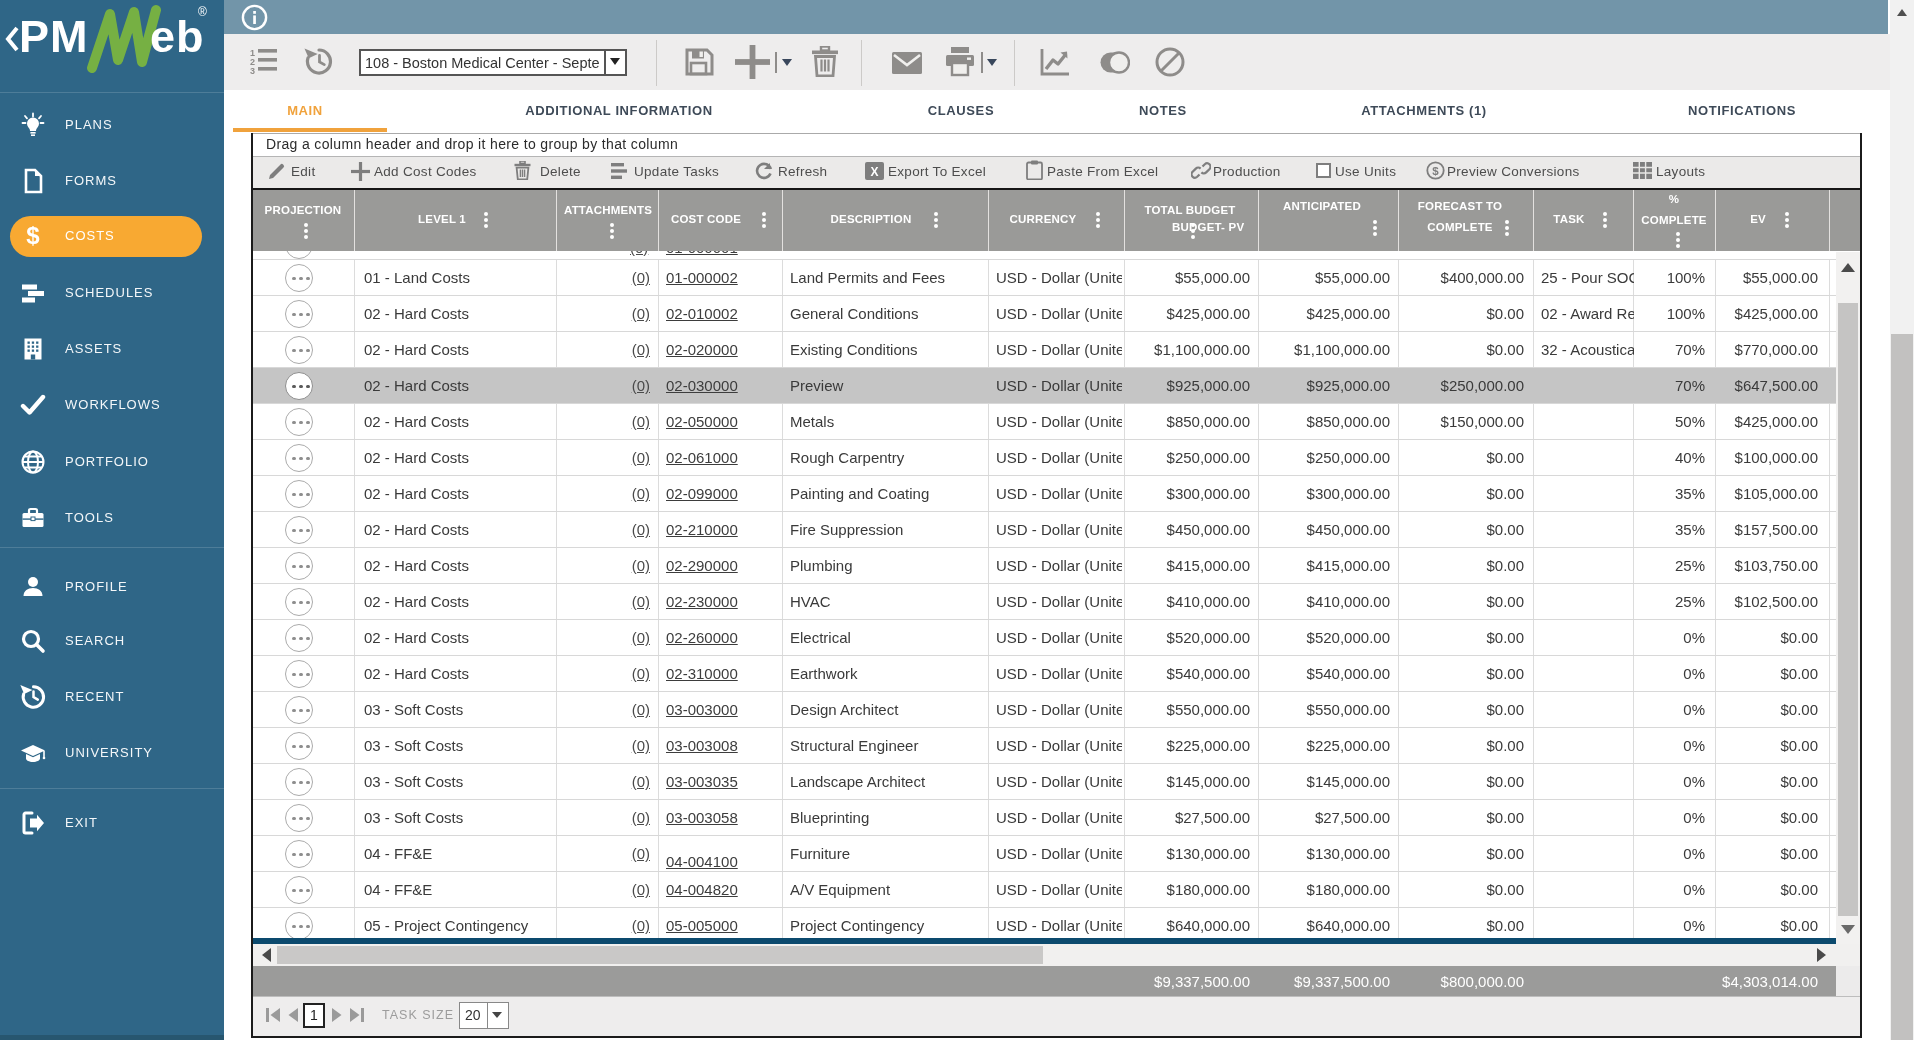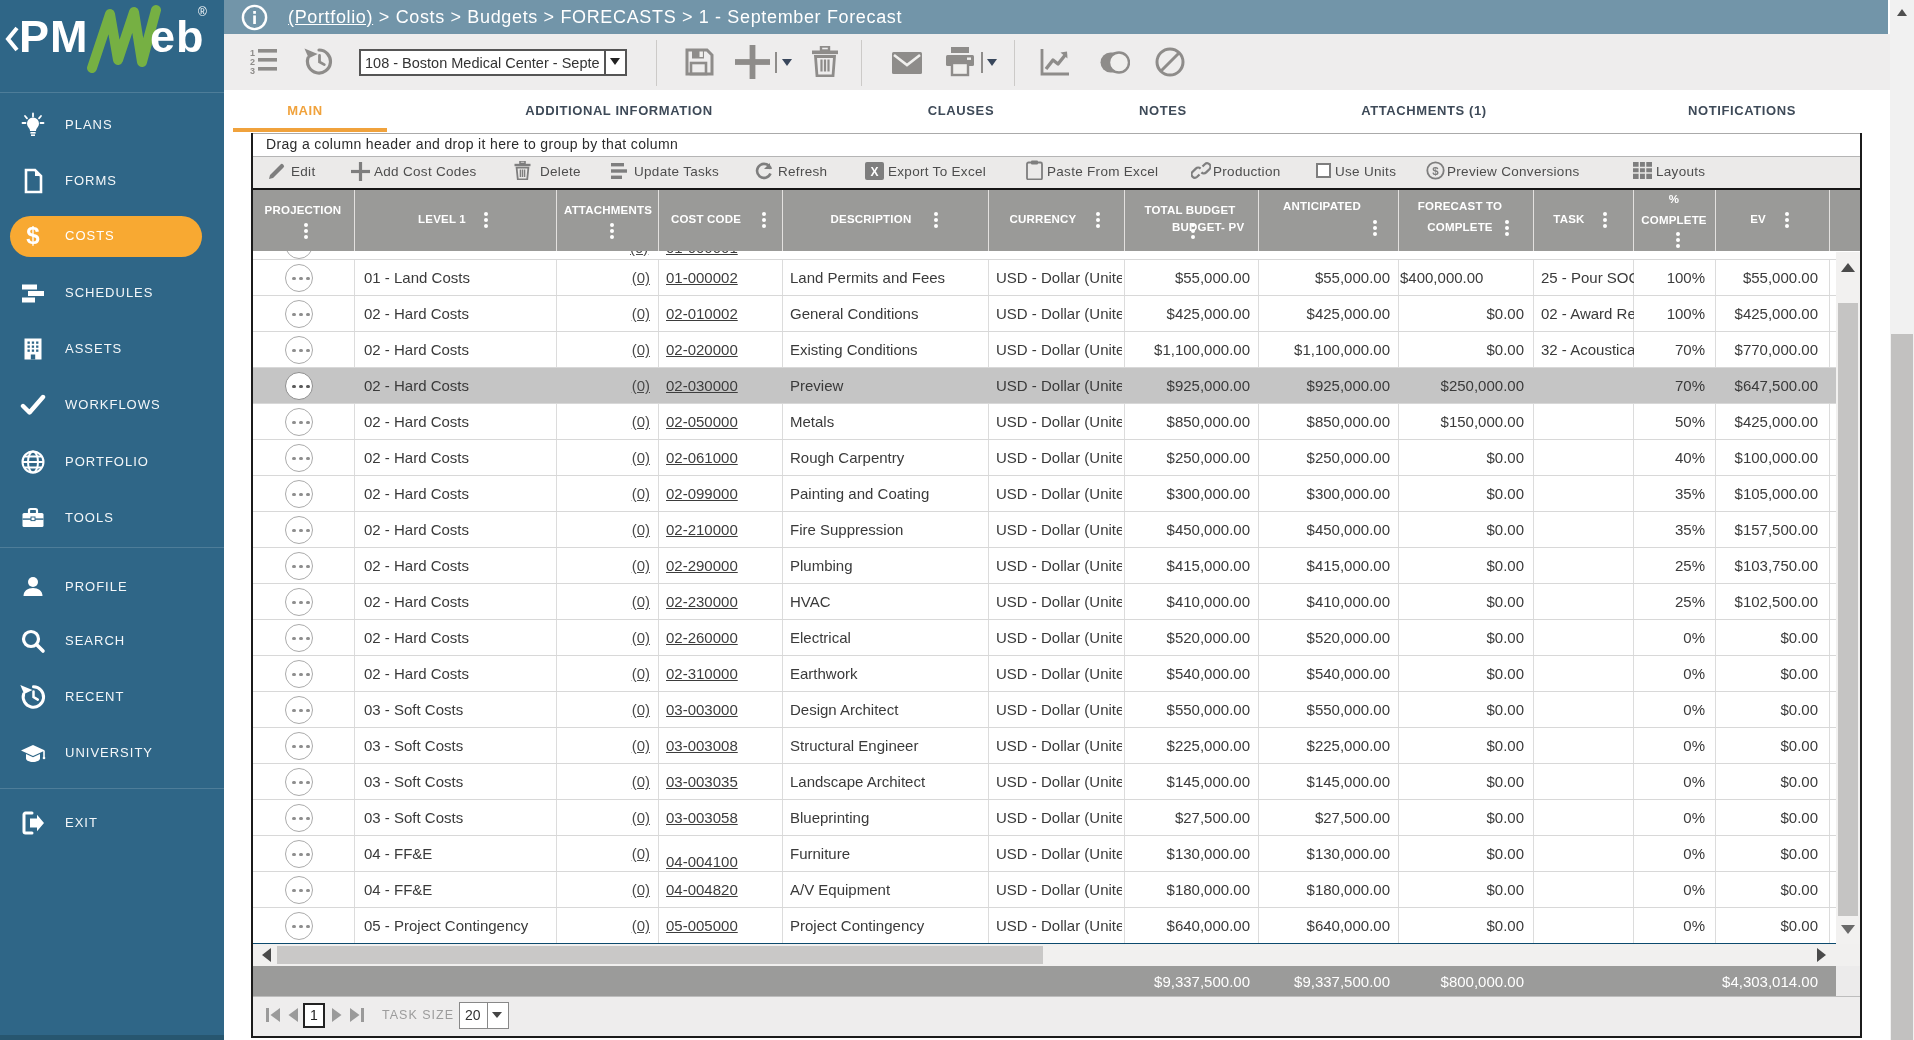--- a/index.html
+++ b/index.html
@@ -137,21 +137,20 @@
       </svg>
     </div>
 <div class="ab" style="left:65px;top:815px;color:#F4F7F9;font-size:13px;font-weight:500;letter-spacing:1px;line-height:16px">EXIT</div>
 <div class="ab" style="left:0;top:1035px;width:224px;height:5px;background:#27566F"></div>
 <div class="ab" style="left:224px;top:0;width:1664px;height:34px;background:#7295A9"></div>
 <svg class="ic" style="left:241px;top:4px" width="27" height="27" viewBox="0 0 27 27">
       <circle cx="13.5" cy="13.5" r="11.6" stroke="#fff" stroke-width="2.4" fill="none"></circle>
       <rect x="12.2" y="11.4" width="2.7" height="8.6" fill="#fff"></rect>
       <rect x="12.2" y="7" width="2.7" height="2.8" fill="#fff"></rect>
     </svg>
-<div class="ab" style="left:288px;top:7px;color:#fff;font-size:18px;letter-spacing:0.65px"><span style="text-decoration:underline">(Portfolio)</span> &gt; Costs &gt; Budgets &gt; FORECASTS &gt; 1 - September Forecast</div>
 <div class="ab" style="left:224px;top:34px;width:1666px;height:56px;background:#EEEDED"></div>
 <svg class="ic" style="left:250px;top:48px" width="28" height="26" viewBox="0 0 28 26">
       <g fill="#8E8C8A">
         <text x="0" y="8" font-size="9" font-weight="700" font-family="Liberation Sans">1</text>
         <text x="0" y="17" font-size="9" font-weight="700" font-family="Liberation Sans">2</text>
         <text x="0" y="26" font-size="9" font-weight="700" font-family="Liberation Sans">3</text>
         <rect x="8" y="1" width="19" height="3.6"></rect>
         <rect x="8" y="10" width="19" height="3.6"></rect>
         <rect x="8" y="19" width="19" height="3.6"></rect>
       </g>
@@ -398,21 +397,21 @@
 <div style="position:absolute;left:39px;top:16.5px;width:3.5px;height:3.5px;border-radius:50%;background:#8E8E8E"></div>
 <div style="position:absolute;left:46px;top:16.5px;width:3.5px;height:3.5px;border-radius:50%;background:#8E8E8E"></div>
 <div style="position:absolute;left:53px;top:16.5px;width:3.5px;height:3.5px;border-radius:50%;background:#8E8E8E"></div>
 <div style="position:absolute;left:111px;top:9px;white-space:nowrap;">01 - Land Costs</div>
 <div style="position:absolute;left:307px;top:9px;width:90px;text-align:right;white-space:nowrap"><span style="text-decoration:underline;color:#4a4a4a">(0)</span></div>
 <div style="position:absolute;left:413px;top:9px;white-space:nowrap;text-decoration:underline;color:#3d3d3d">01-000002</div>
 <div style="position:absolute;left:537px;top:9px;white-space:nowrap;">Land Permits and Fees</div>
 <div style="position:absolute;left:743px;top:9px;width:126px;overflow:hidden;white-space:nowrap">USD - Dollar (United Sta</div>
 <div style="position:absolute;left:877px;top:9px;width:120px;text-align:right;white-space:nowrap">$55,000.00</div>
 <div style="position:absolute;left:1007px;top:9px;width:130px;text-align:right;white-space:nowrap">$55,000.00</div>
-<div style="position:absolute;left:1147px;top:9px;width:124px;white-space:nowrap">$400,000.00</div>
+<div style="position:absolute;left:1147px;top:9px;width:124px;text-align:right;white-space:nowrap">$400,000.00</div>
 <div style="position:absolute;left:1288px;top:9px;width:93px;overflow:hidden;white-space:nowrap">25 - Pour SOG</div>
 <div style="position:absolute;left:1387px;top:9px;width:65px;text-align:right;white-space:nowrap">100%</div>
 <div style="position:absolute;left:1447px;top:9px;width:118px;text-align:right;white-space:nowrap">$55,000.00</div>
 </div>
 <div class="ab" style="left:253px;top:296px;width:1583px;height:36px;background:#fff;border-bottom:1px solid #D8D8D8;overflow:hidden;font-size:15px;color:#3A3A3A">
 <div style="position:absolute;left:101px;top:0;width:1px;height:35px;background:#DCDCDC"></div>
       <div style="position:absolute;left:303px;top:0;width:1px;height:35px;background:#DCDCDC"></div>
       <div style="position:absolute;left:405px;top:0;width:1px;height:35px;background:#DCDCDC"></div>
       <div style="position:absolute;left:529px;top:0;width:1px;height:35px;background:#DCDCDC"></div>
       <div style="position:absolute;left:735px;top:0;width:1px;height:35px;background:#DCDCDC"></div>
@@ -870,21 +869,21 @@
 <div style="position:absolute;left:307px;top:9px;width:90px;text-align:right;white-space:nowrap"><span style="text-decoration:underline;color:#4a4a4a">(0)</span></div>
 <div style="position:absolute;left:413px;top:9px;white-space:nowrap;text-decoration:underline;color:#3d3d3d">04-004820</div>
 <div style="position:absolute;left:537px;top:9px;white-space:nowrap;">A/V Equipment</div>
 <div style="position:absolute;left:743px;top:9px;width:126px;overflow:hidden;white-space:nowrap">USD - Dollar (United Sta</div>
 <div style="position:absolute;left:877px;top:9px;width:120px;text-align:right;white-space:nowrap">$180,000.00</div>
 <div style="position:absolute;left:1007px;top:9px;width:130px;text-align:right;white-space:nowrap">$180,000.00</div>
 <div style="position:absolute;left:1147px;top:9px;width:124px;text-align:right;white-space:nowrap">$0.00</div>
 <div style="position:absolute;left:1387px;top:9px;width:65px;text-align:right;white-space:nowrap">0%</div>
 <div style="position:absolute;left:1447px;top:9px;width:118px;text-align:right;white-space:nowrap">$0.00</div>
 </div>
-<div class="ab" style="left:253px;top:908px;width:1583px;height:36px;background:#fff;border-bottom:1px solid #0c4a6e;overflow:hidden;font-size:15px;color:#3A3A3A">
+<div class="ab" style="left:253px;top:908px;width:1583px;height:36px;background:#fff;border-bottom:6px solid #0c4a6e;overflow:hidden;font-size:15px;color:#3A3A3A">
 <div style="position:absolute;left:101px;top:0;width:1px;height:35px;background:#DCDCDC"></div>
       <div style="position:absolute;left:303px;top:0;width:1px;height:35px;background:#DCDCDC"></div>
       <div style="position:absolute;left:405px;top:0;width:1px;height:35px;background:#DCDCDC"></div>
       <div style="position:absolute;left:529px;top:0;width:1px;height:35px;background:#DCDCDC"></div>
       <div style="position:absolute;left:735px;top:0;width:1px;height:35px;background:#DCDCDC"></div>
       <div style="position:absolute;left:871px;top:0;width:1px;height:35px;background:#DCDCDC"></div>
       <div style="position:absolute;left:1005px;top:0;width:1px;height:35px;background:#DCDCDC"></div>
       <div style="position:absolute;left:1145px;top:0;width:1px;height:35px;background:#DCDCDC"></div>
       <div style="position:absolute;left:1280px;top:0;width:1px;height:35px;background:#DCDCDC"></div>
       <div style="position:absolute;left:1380px;top:0;width:1px;height:35px;background:#DCDCDC"></div>

